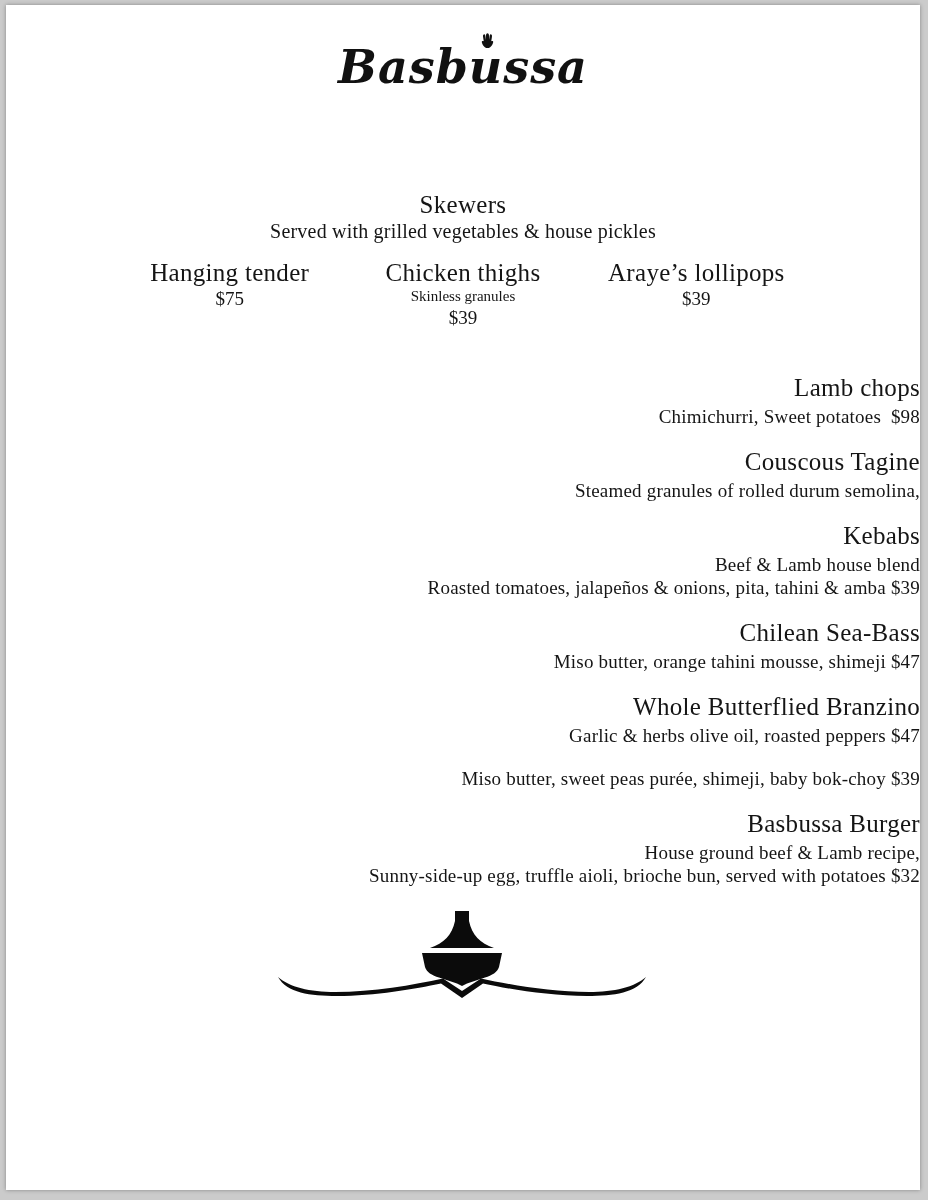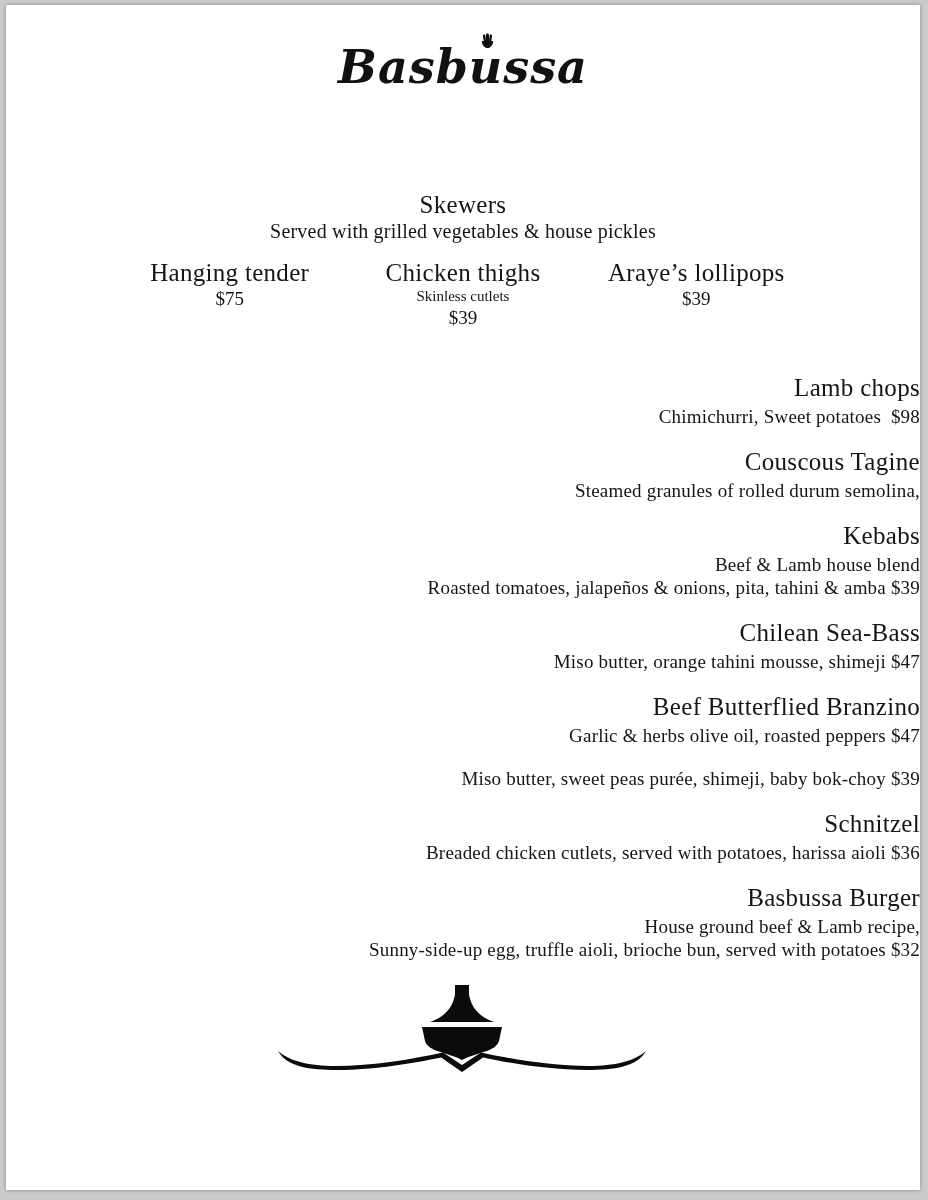--- a/index.html
+++ b/index.html
@@ -85,21 +85,21 @@
     <div class="sub">Served with grilled vegetables &amp; house pickles</div>
 
     <div class="row">
       <div class="col">
         <div class="h">Hanging tender</div>
         <div class="note"></div>
         <div class="price">$75</div>
       </div>
       <div class="col">
         <div class="h">Chicken thighs</div>
-        <div class="note">Skinless cutlets</div>
+        <div class="note">Skinless granules</div>
         <div class="price">$39</div>
       </div>
       <div class="col">
         <div class="h">Araye’s lollipops</div>
         <div class="note"></div>
         <div class="price">$39</div>
       </div>
     </div>
   </div>
 
@@ -120,32 +120,28 @@
       <div class="d">Beef &amp; Lamb house blend</div>
       <div class="d">Roasted tomatoes, jalapeños &amp; onions, pita, tahini &amp; amba $39</div>
     </div>
 
     <div class="block">
       <div class="h">Chilean Sea-Bass</div>
       <div class="d">Miso butter, orange tahini mousse, shimeji $47</div>
     </div>
 
     <div class="block">
-      <div class="h">Beef Butterflied Branzino</div>
+      <div class="h">Whole Butterflied Branzino</div>
       <div class="d">Garlic &amp; herbs olive oil, roasted peppers $47</div>
     </div>
 
     <div class="block">
       <div class="d">Miso butter, sweet peas purée, shimeji, baby bok-choy $39</div>
     </div>
 
-    <div class="block">
-      <div class="h">Schnitzel</div>
-      <div class="d">Breaded chicken cutlets, served with potatoes, harissa aioli $36</div>
-    </div>
 
     <div class="block">
       <div class="h">Basbussa Burger</div>
       <div class="d">House ground beef &amp; Lamb recipe,</div>
       <div class="d">Sunny-side-up egg, truffle aioli, brioche bun, served with potatoes $32</div>
     </div>
 
   </div>
 
   <div class="footer">

